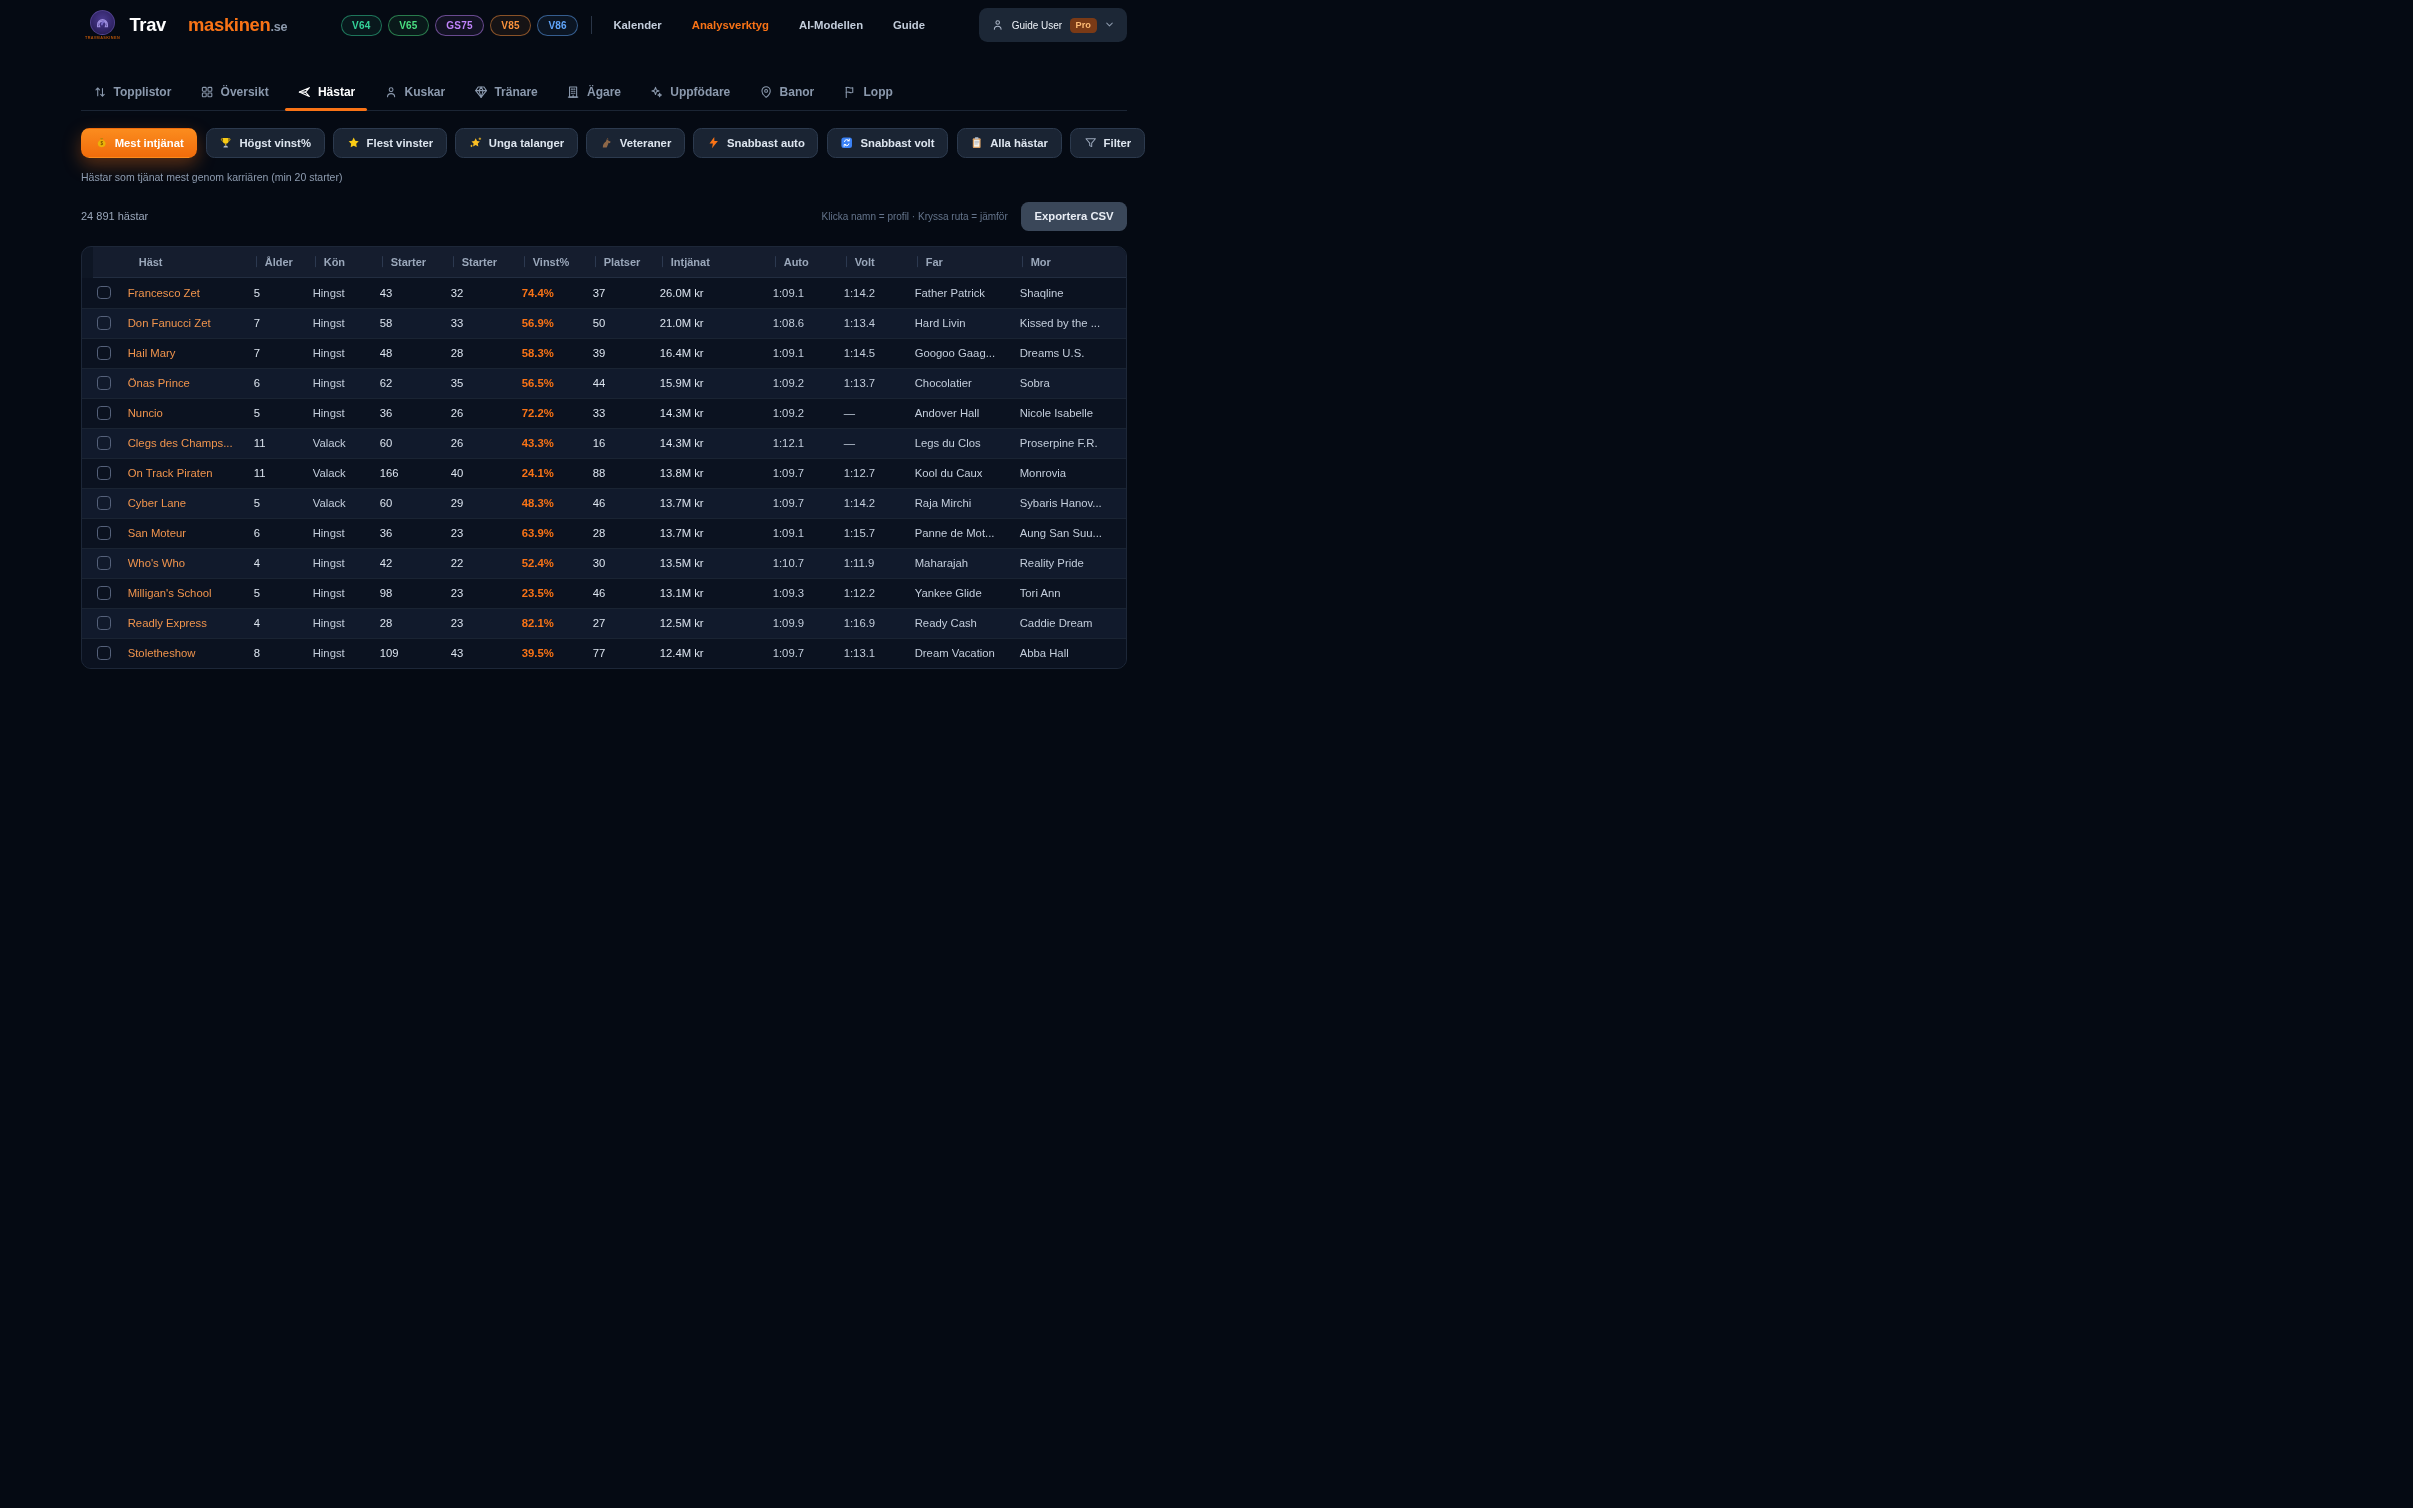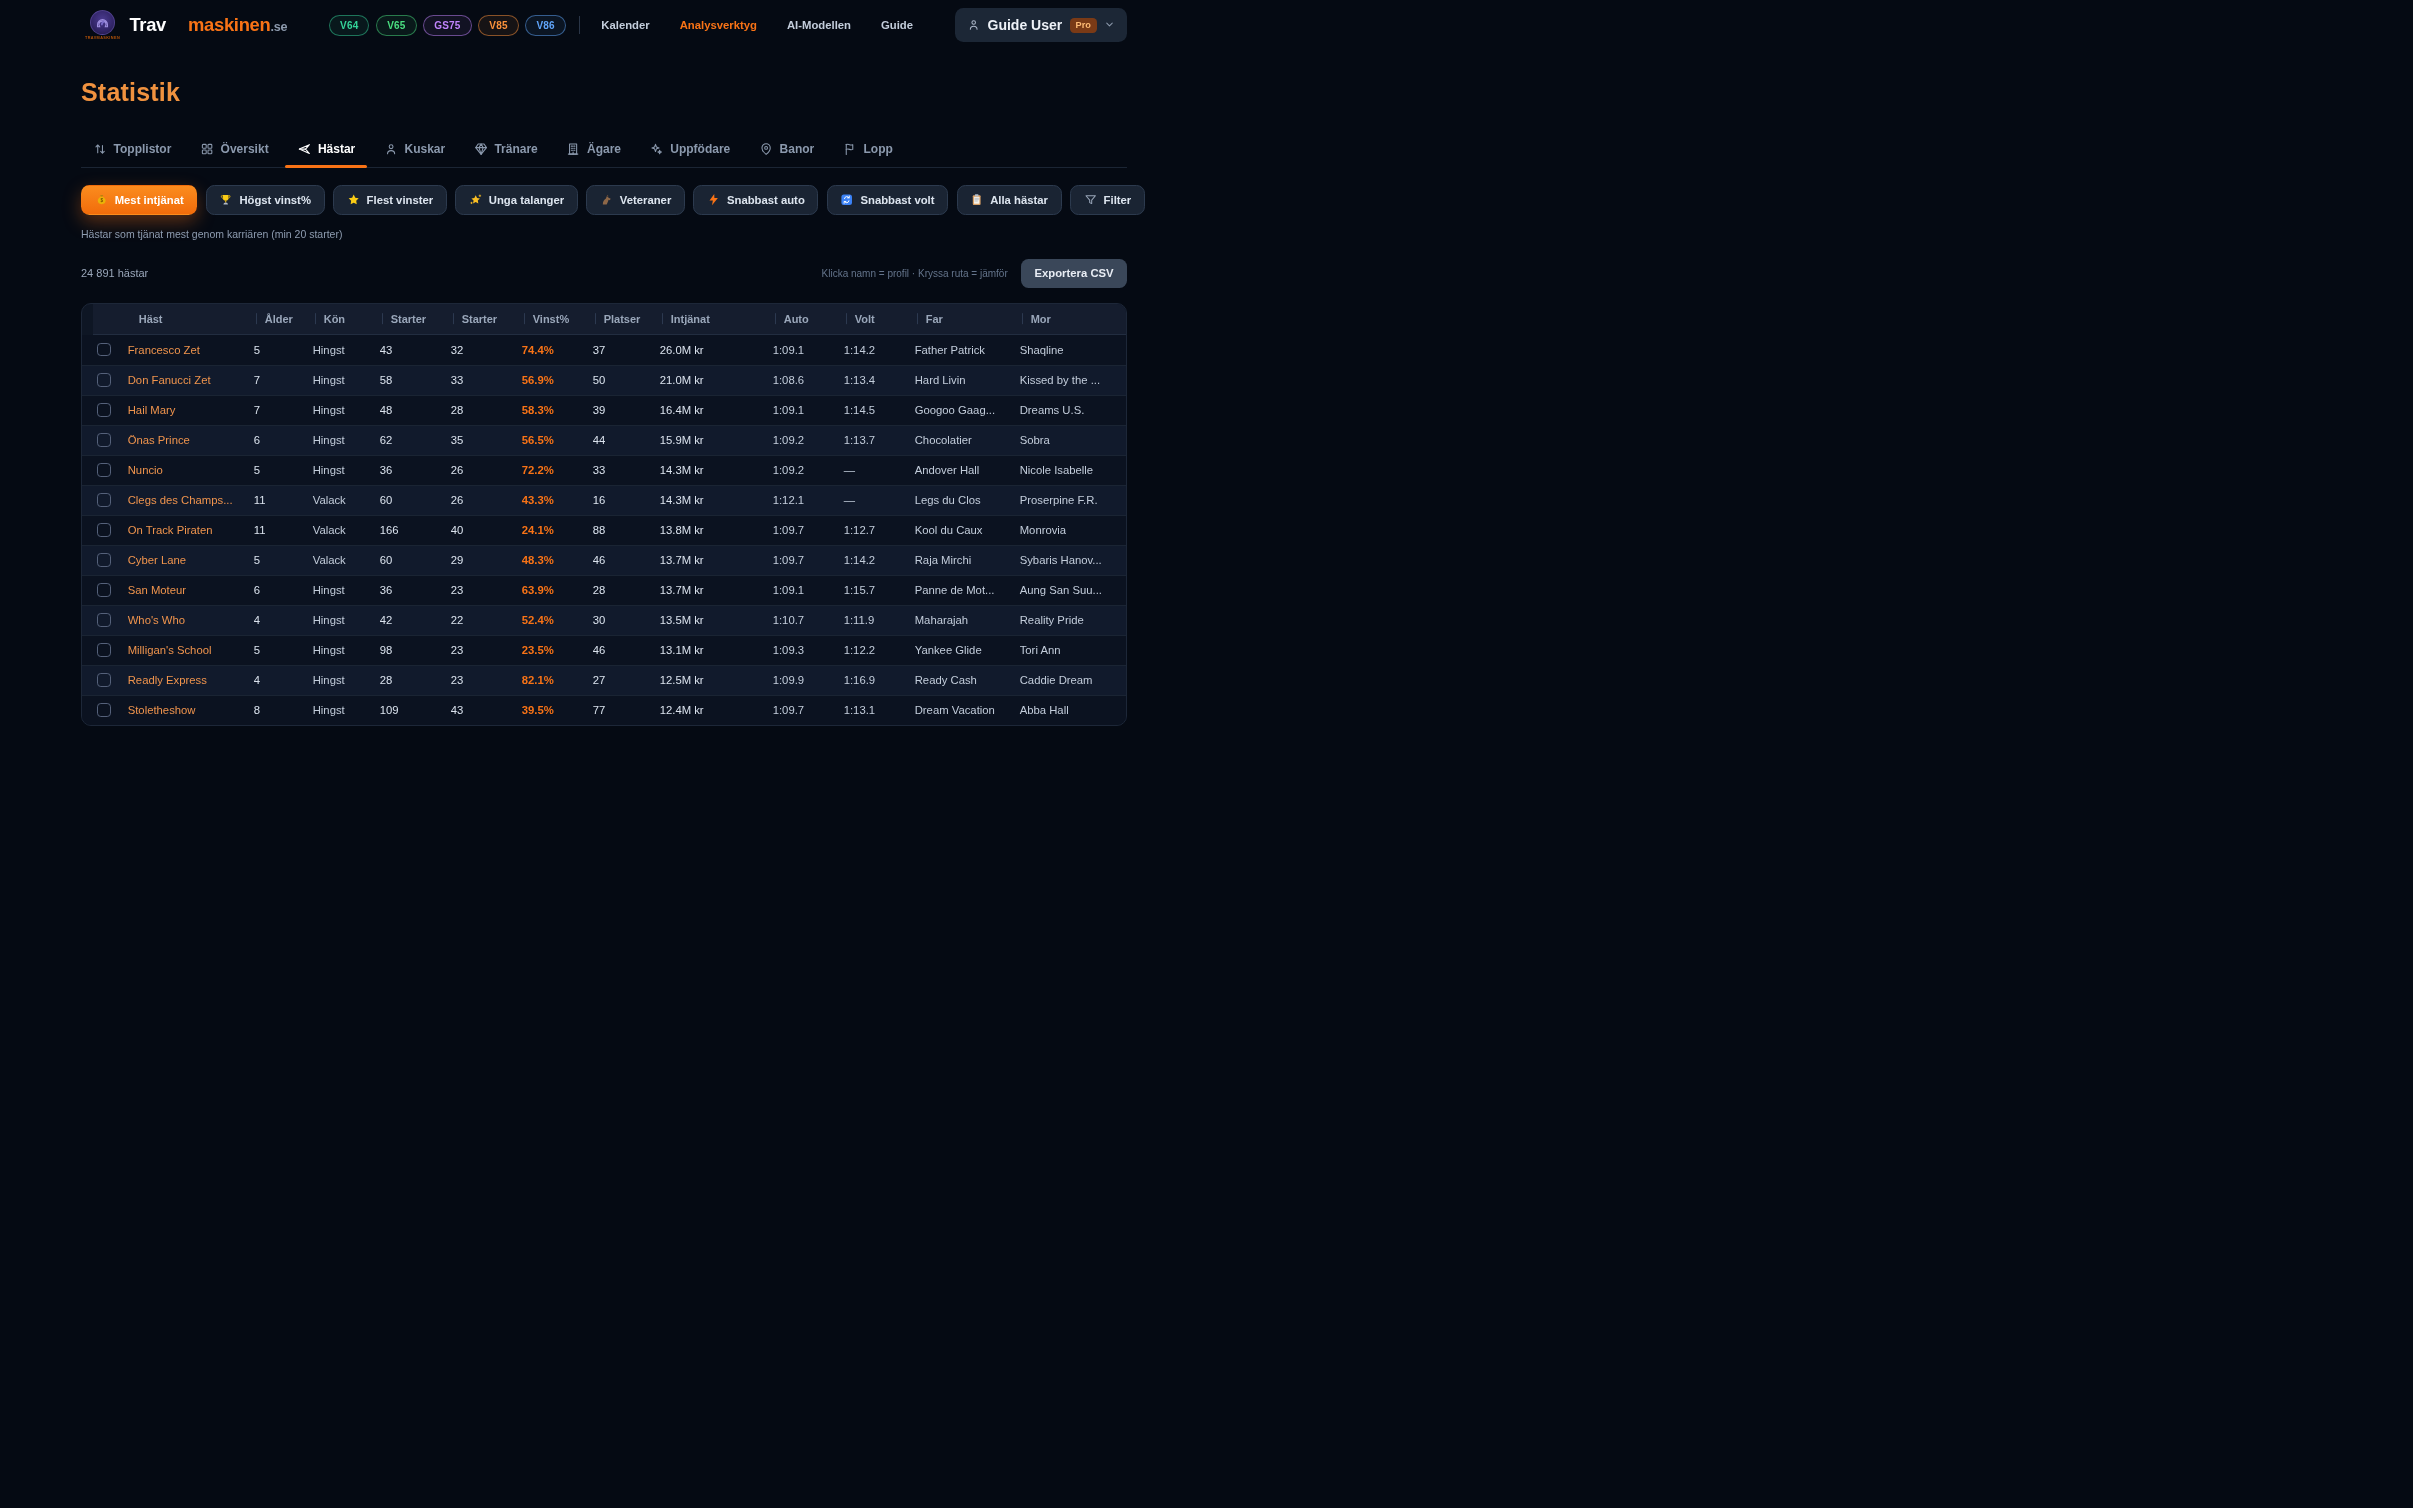--- a/index.html
+++ b/index.html
@@ -24,21 +24,21 @@
   .badges { display:flex; gap:6.7px; }
   .pill { display:inline-flex; align-items:center; justify-content:center; height:21px; padding:0 10px;
      border-radius:837px; border:0.8px solid; font-size:10px; font-weight:800; letter-spacing:0.2px; cursor:pointer; }
   .nav-sep { width:0.8px; height:18.4px; background:#2a3547; }
   .main-nav { display:flex; gap:30px;margin-left:8px; }
   .nav-link { font-size:11.3px; font-weight:600; color:#c3cddb; text-decoration:none; cursor:pointer; }
   .nav-link.active { color:#f97316; }
   .user-pill { display:flex; align-items:center; gap:7.5px; background:#1c2736; border-radius:8.4px;
      height:34px; padding:0 11.7px; cursor:pointer; }
   .user-pill svg { width:13.4px; height:13.4px; stroke:#aeb9cb; }
-  .user-name { font-size:14px; font-weight:700; color:#eef2f8; }
+  .user-name { font-size:10px; font-weight:400; color:#eef2f8; }
   .pro-badge { background:#7a3a16; color:#fdba74; font-size:9.2px; font-weight:800; padding:2.5px 5.9px; border-radius:4.2px; }
   .chev svg { width:11px; height:11px; stroke:#8d9aad; }
   
   main { padding:0 80px 0 81px; }
   h1[data-name="page-title"] { margin-top:28px; font-size:25px; font-weight:800; color:#f0923f; letter-spacing:0.2px; }
   .tabs { display:flex; gap:5px; margin-top:25px; border-bottom:0.8px solid #1b2534; }
   .tab { display:flex; align-items:center; gap:6.7px; padding:10px 11.7px 11px; font-size:12px; font-weight:600;
      color:#8b99ad; cursor:pointer; position:relative; white-space:nowrap; }
   .tab svg { width:14.2px; height:14.2px; stroke:#8b99ad; fill:none; stroke-width:1.8; stroke-linecap:round; stroke-linejoin:round; }
   .tab.active { color:#ffffff; font-weight:700; }
@@ -121,21 +121,20 @@
       </svg>
     <span class="user-name" data-name="user-name">Guide User</span>
     <span class="pro-badge" data-name="plan-badge">Pro</span>
     <span class="chev" data-name="chevron-down-icon"><svg viewBox="0 0 24 24" fill="none">
           <path d="M6 9l6 6 6-6" stroke-width="2.2" stroke-linecap="round" stroke-linejoin="round"></path>
         </svg></span>
   </div>
 </header>
 
 <main data-name="main-content">
-  <h1 data-name="page-title">Statistik</h1>
   <div class="tabs" id="tabs" data-name="stats-tabs">
       <div class="tab" data-name="tab-topplistor">
         <span data-name="sort-arrows-icon" style="display: flex;">
           <svg viewBox="0 0 24 24" fill="none" stroke="currentColor" stroke-width="1.8" stroke-linecap="round" stroke-linejoin="round">
             <path d="M8 18V5M8 5L5 8.2M8 5l3 3.2"></path>
             <path d="M16 6v13m0 0l-3-3.2m3 3.2l3-3.2"></path>
           </svg>
         </span>
         <span data-name="tab-label">Topplistor</span>
       </div>

